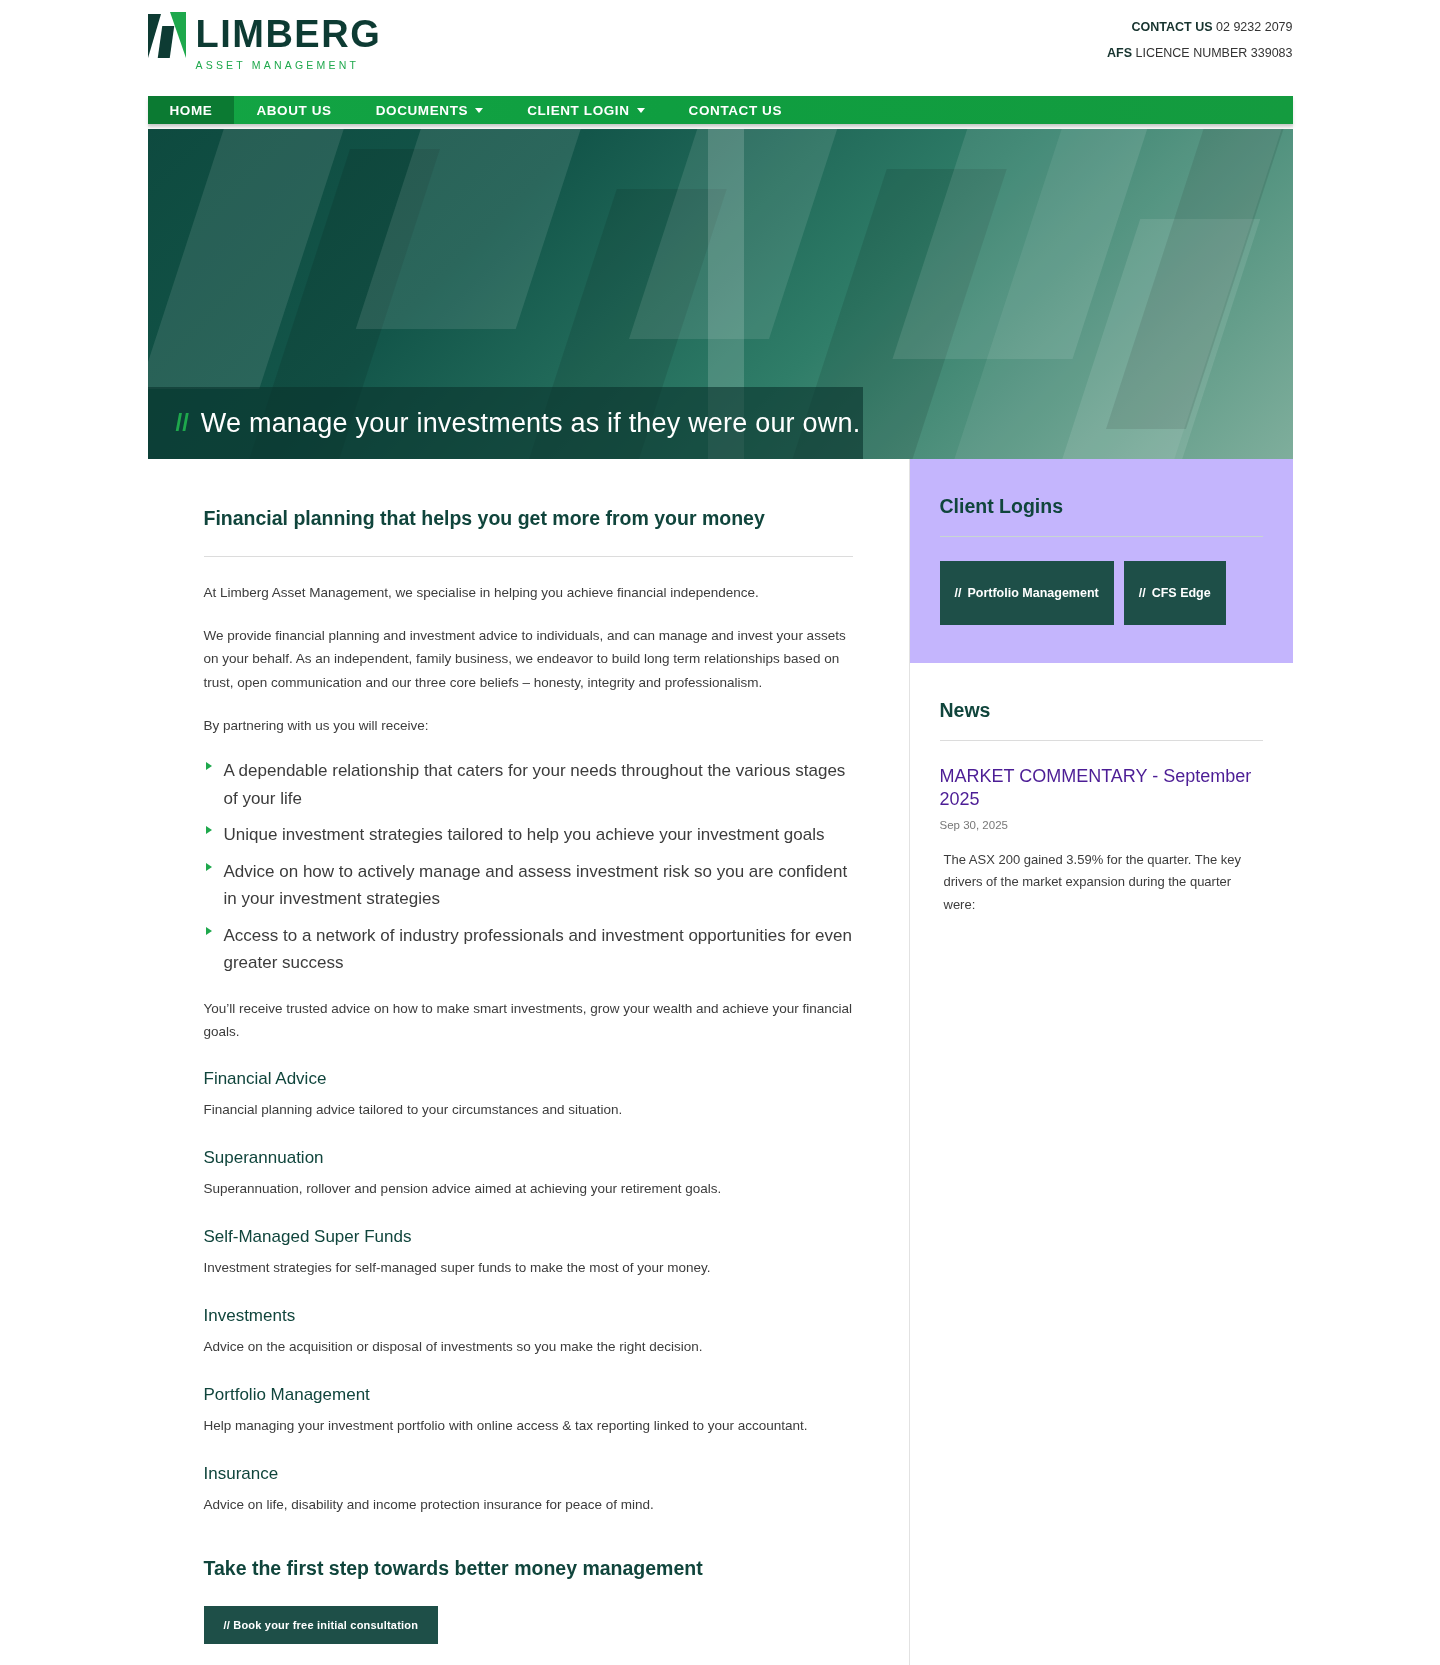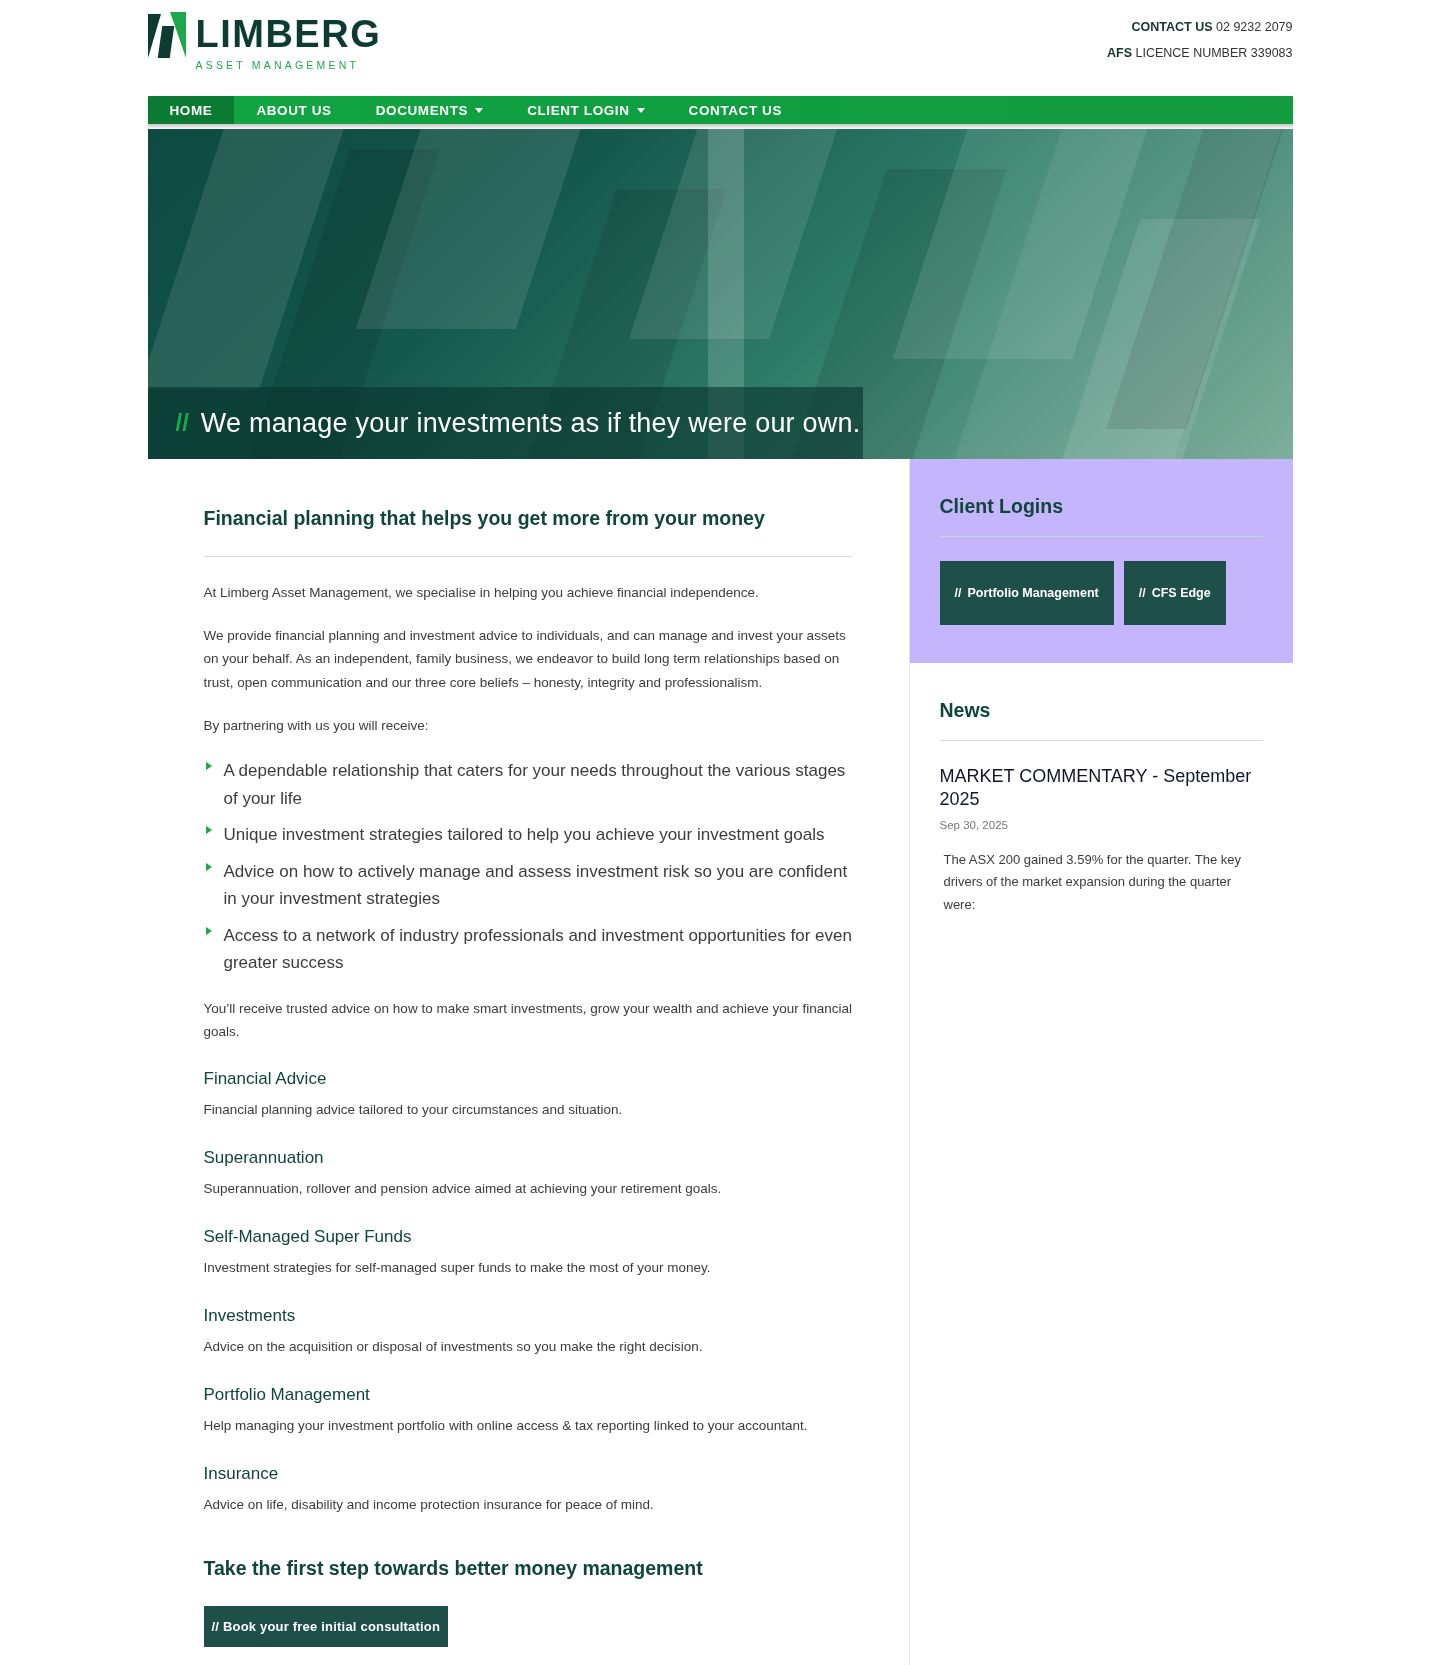--- a/index.html
+++ b/index.html
@@ -229,23 +229,23 @@
   h2.cta-title {
     font-size: 19.5px;
     color: #10453c;
     font-weight: bold;
     margin: 40px 0 26px 0;
   }
   .cta-btn {
     display: inline-block;
     background: #1e4f48;
     color: #ffffff;
-    font-size: 13px;
-    font-weight: bold;
-    padding: 13px 8px;
+    font-size: 11px;
+    font-weight: bold;
+    padding: 13px 20px;
     border: none;
     cursor: pointer;
     margin-bottom: 62px;
     letter-spacing: 0.2px;
     font-family: "Liberation Sans", sans-serif;
   }
 
   
   .client-logins {
     background: #c4b5fd;
@@ -275,21 +275,21 @@
     white-space: nowrap;
   }
   .login-btn .sl { color: #ffffff; margin-right: 6px; font-weight: bold; }
   .news {
     padding: 36px 30px 40px 30px;
     background: #ffffff;
   }
   .news-rule { height: 1px; background: #dcdcdc; margin-bottom: 24px; }
   .news-title {
     font-size: 18px;
-    color: #0f172a;
+    color: #4c1d95;
     line-height: 1.28;
     margin: 0 0 8px 0;
     font-weight: normal;
     cursor: pointer;
   }
   .news-date {
     font-size: 11.5px;
     color: #777;
     margin: 0 0 18px 0;
   }

